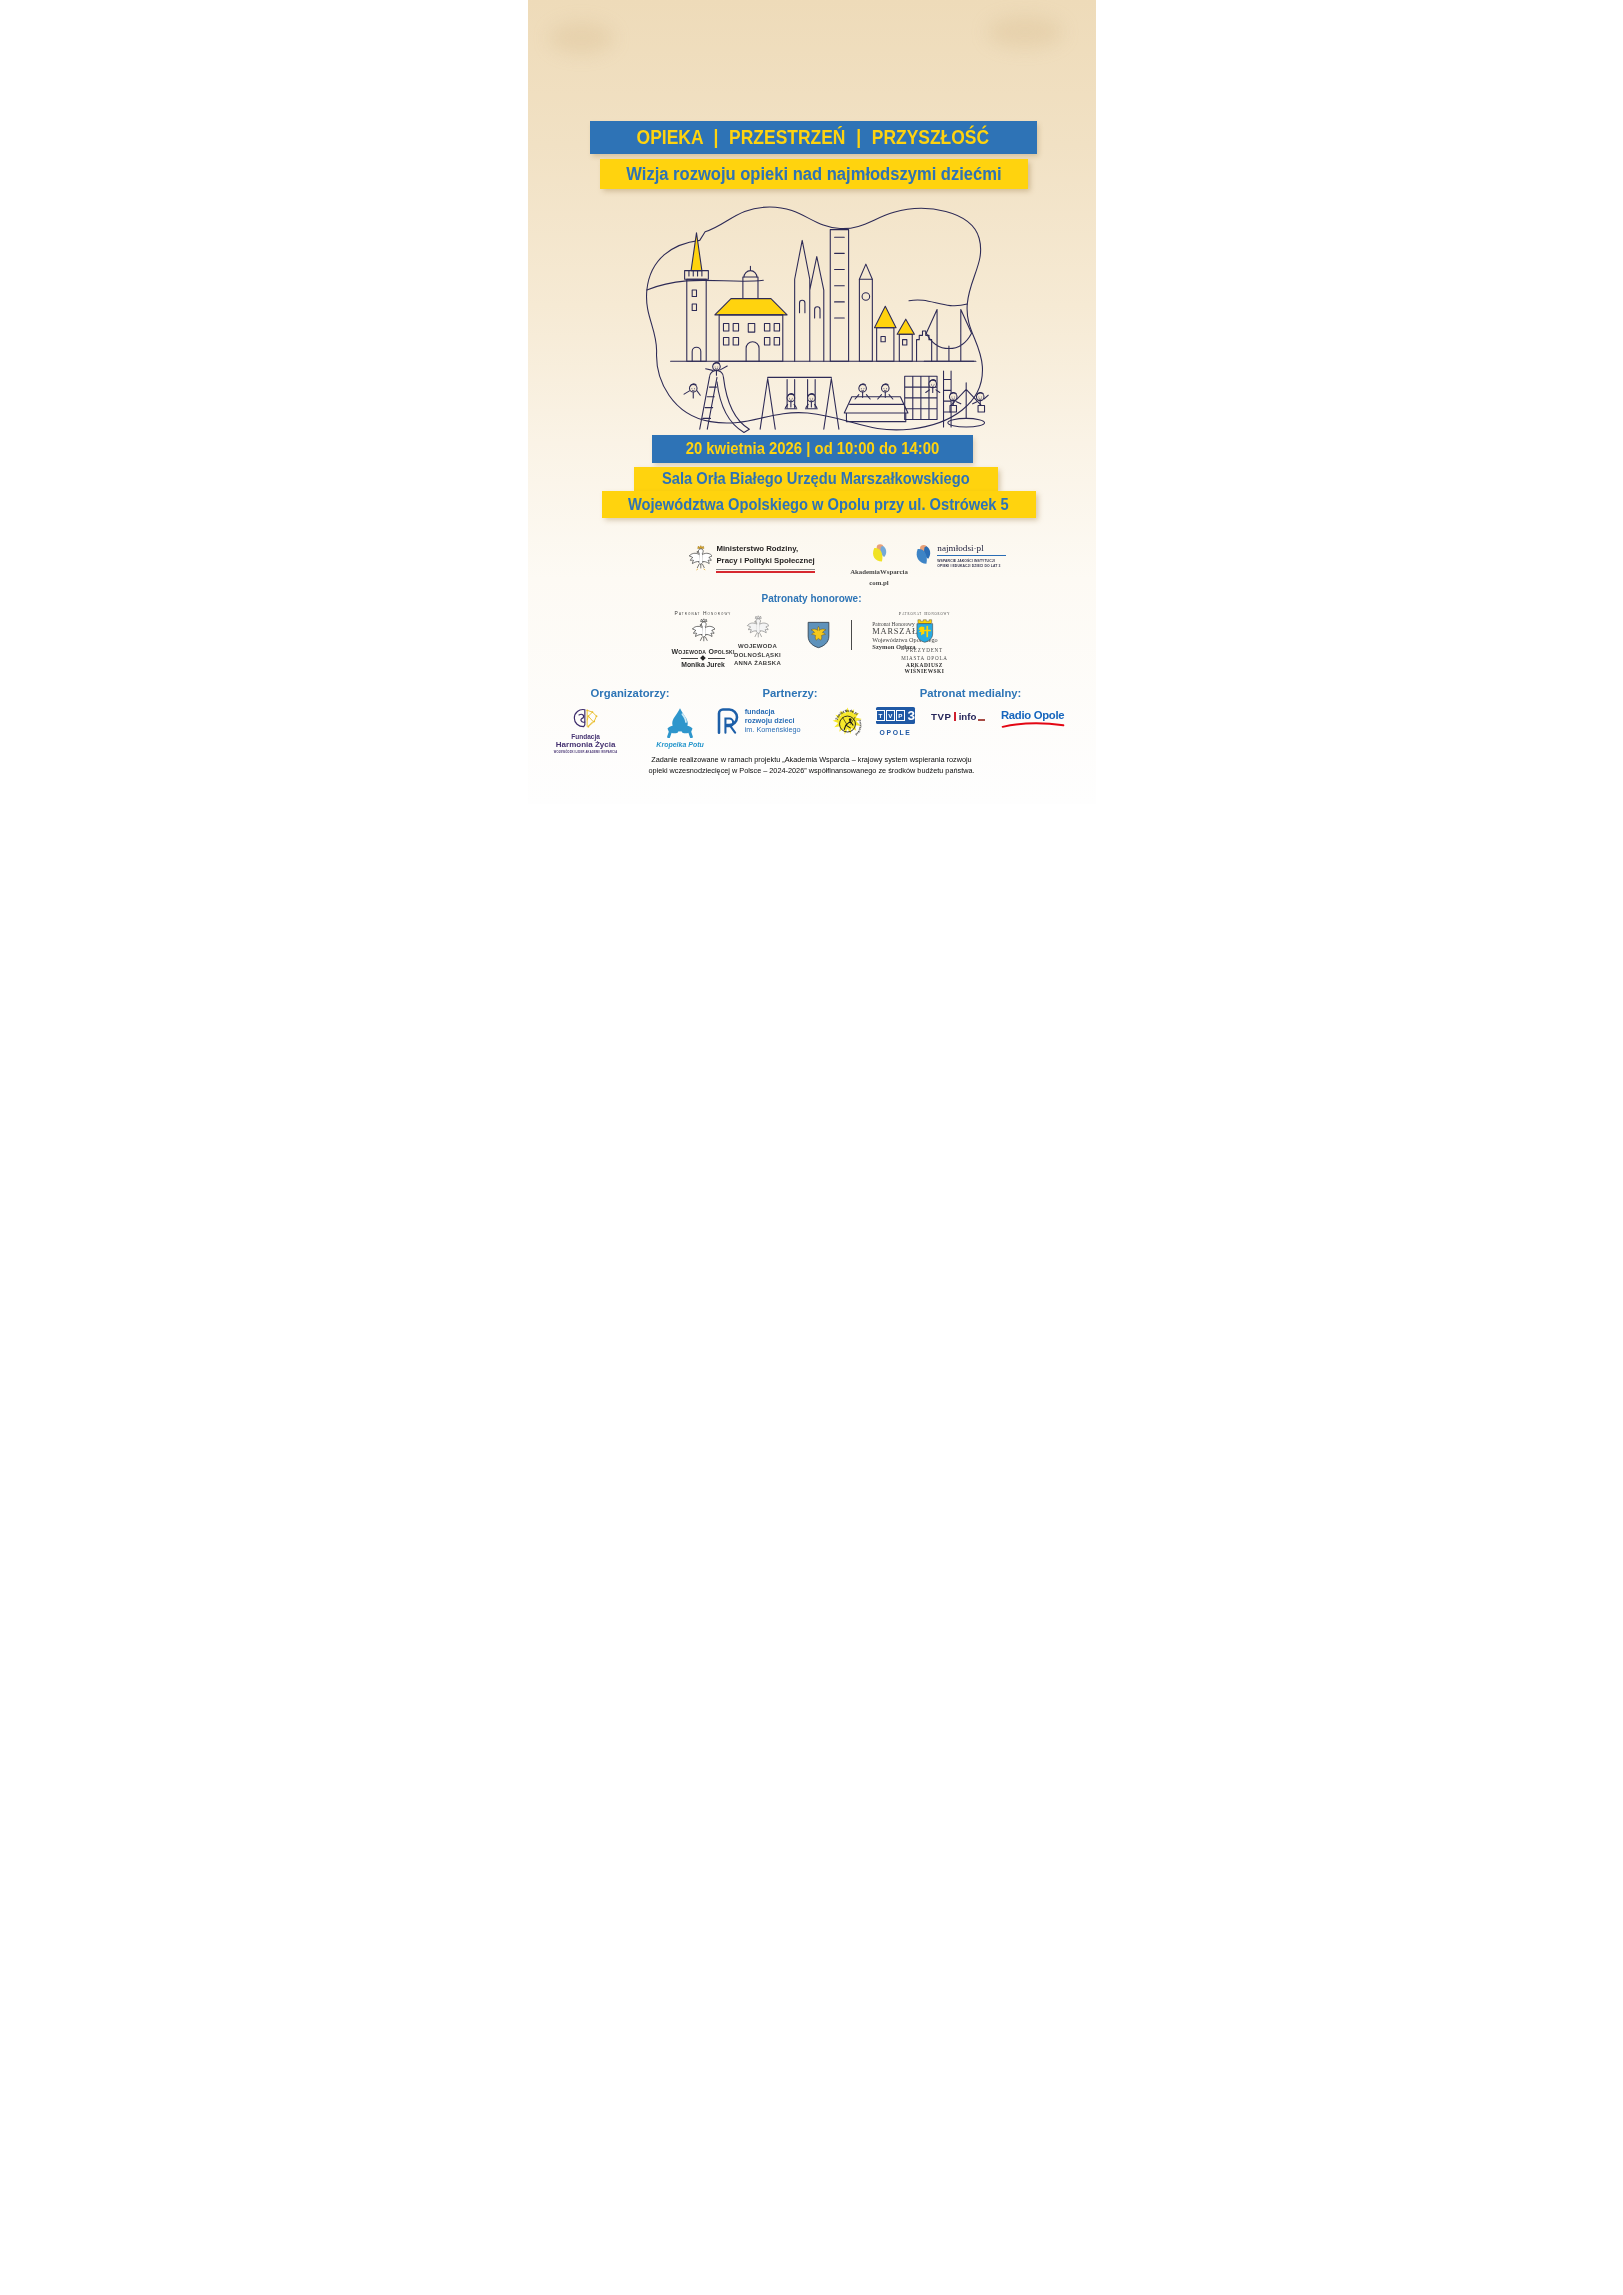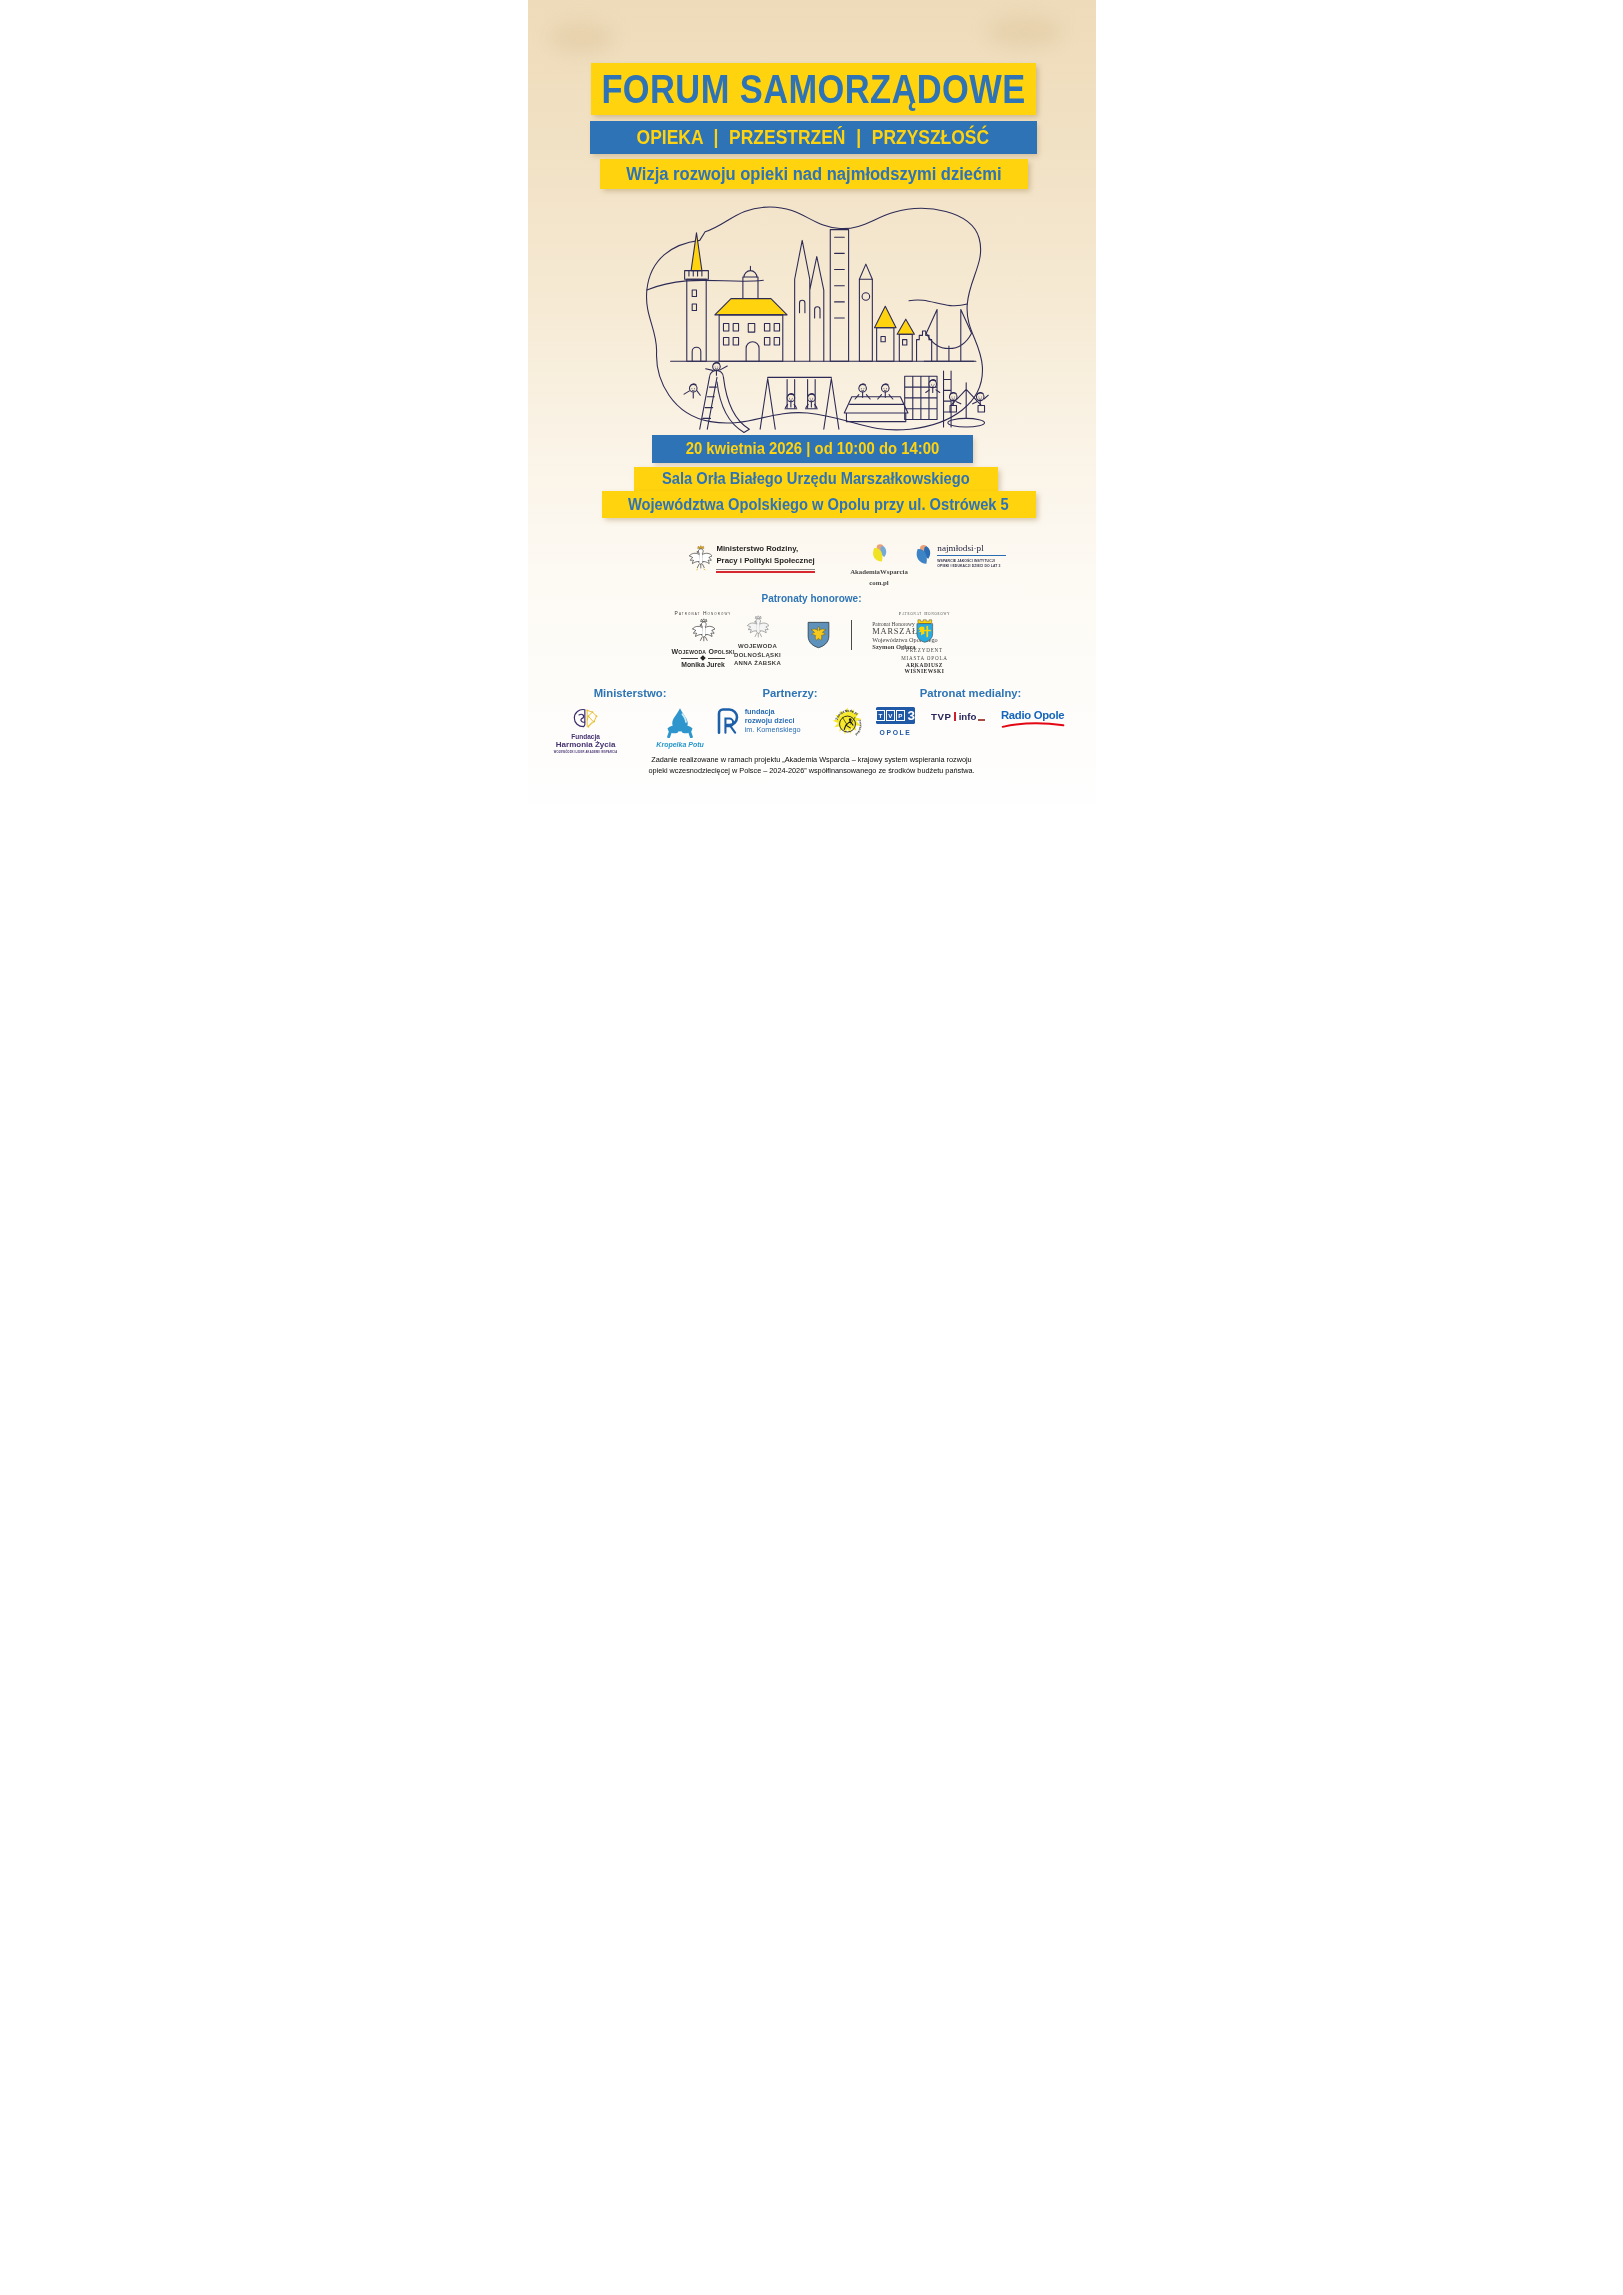--- a/index.html
+++ b/index.html
@@ -69,23 +69,20 @@
   .radio-name{color:#1565bd;font-weight:bold;font-size:11.3px;letter-spacing:-0.3px;}
   .footer{position:absolute;top:754px;left:0;width:568px;text-align:center;color:#0b0b0b;font-size:7.3px;line-height:1.55;}
 </style>
 </head>
 <body>
 
 <div class="poster">
   <div class="smudge" style="left:21.6px;top:21.6px;width:65px;height:32px;"></div>
   <div class="smudge" style="left:459px;top:16px;width:76px;height:32px;"></div>
 
-  <div class="banner b-yellow" style="left:63px;top:63px;width:445px;height:52px;">
-    <span class="cond title-text">FORUM SAMORZĄDOWE</span>
-  </div>
   <div class="banner b-blue" style="left:62px;top:121px;width:447px;height:33px;">
     <span class="cond sub-text">OPIEKA | PRZESTRZEŃ | PRZYSZŁOŚĆ</span>
   </div>
   <div class="banner b-yellow" style="left:72px;top:159px;width:428px;height:30px;">
     <span class="cond tag-text">Wizja rozwoju opieki nad najmłodszymi dziećmi</span>
   </div>
 
   <svg class="illu" viewBox="0 0 660 440">
     <defs>
       <g id="kid">
@@ -278,21 +275,21 @@
       <path d="M6 11 h32 v21 c0 10-9 15-16 17 C15 47 6 42 6 32 Z" fill="#29abe2" stroke="#444" stroke-width="1.2"></path>
       <path d="M15 17 c-3 1-5 3-6 6 2 0 3 1 4 2 -2 1-3 2-3 4 2-1 4-1 5 0 -1 2-1 4 0 6 2-2 4-3 6-3 v-14 c-2 0-4-1-6-1 z" fill="#ffd403"></path>
       <path d="M27 17 v20 M22 25 h11" stroke="#ffd403" stroke-width="3.5" stroke-linecap="round" fill="none"></path>
     </svg>
     <div class="p4-line">PREZYDENT</div>
     <div class="p4-line">MIASTA OPOLA</div>
     <div class="p4-name">ARKADIUSZ WIŚNIEWSKI</div>
   </div>
 
   <div class="section" style="left:21.6px;top:687px;width:162px;">
-    <div class="sec-head">Ministerstwo:</div>
+    <div class="sec-head">Organizatorzy:</div>
     <div class="logo-row">
       <div style="width:70px;">
         <svg width="28" height="23" viewBox="0 0 48 38">
           <path d="M22 4 C12 2 4 9 4 18 c0 9 7 15 16 15 l2-3 V6 Z" fill="none" stroke="#3b2a6b" stroke-width="2"></path>
           <path d="M12 13 c5-3 10 0 7 5 -7 2-3 9 3 7" fill="none" stroke="#3b2a6b" stroke-width="2" stroke-linecap="round"></path>
           <path d="M26 5 l9 3 7 7 -4 9 -10 9 M26 5 l0 28 M35 8 l-7 7 8 9 -8 8 M28 15 l-2 7" fill="none" stroke="#e9bd2c" stroke-width="1.6"></path>
           <circle cx="26" cy="5" r="1.6" fill="#e9bd2c"></circle>
             <circle cx="35" cy="8" r="1.6" fill="#e9bd2c"></circle>
           <circle cx="42" cy="15" r="1.6" fill="#e9bd2c"></circle>
             <circle cx="38" cy="24" r="1.6" fill="#e9bd2c"></circle>

